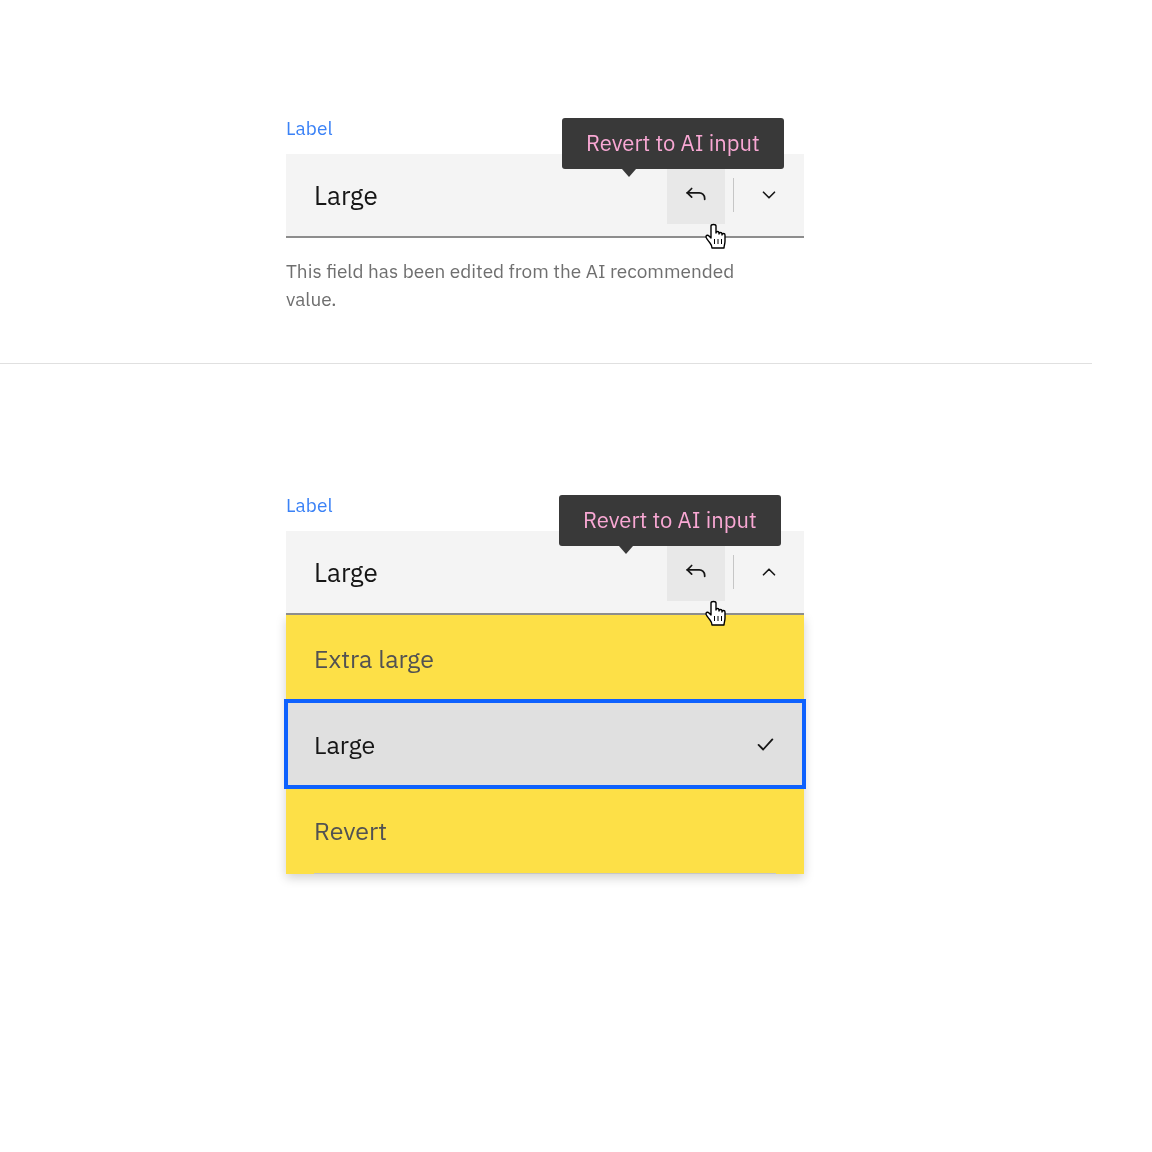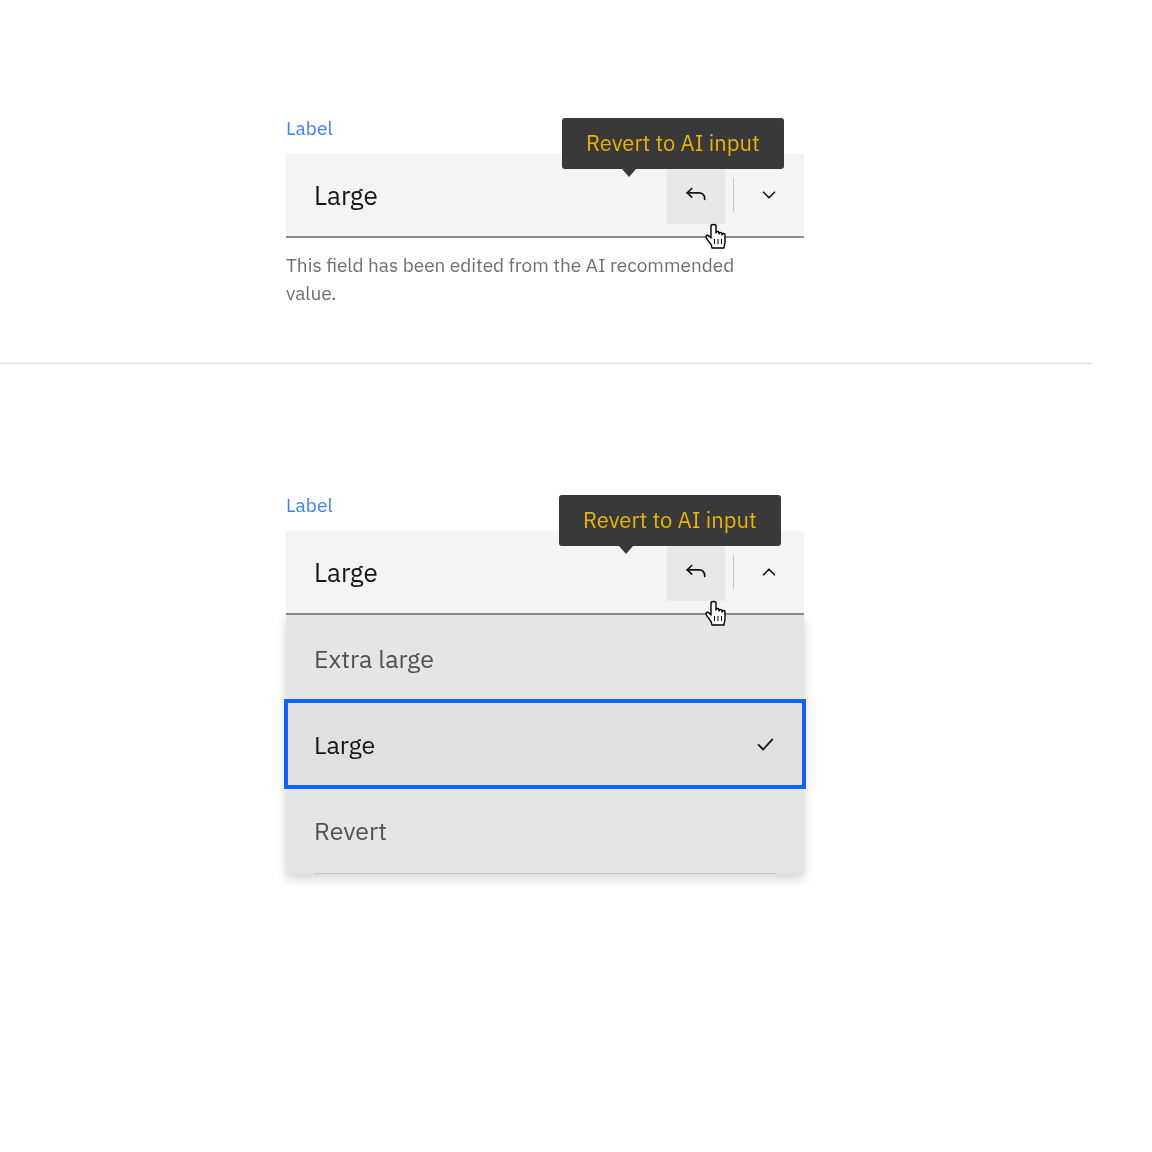--- a/index.html
+++ b/index.html
@@ -63,31 +63,31 @@
   .divider {
     width: 1px;
     height: 34px;
     background: #c6c6c6;
     margin: 0 6px 0 8px;
   }
 
   .chevron-btn {}
 
   .helper {
-    margin-top: 14px;
+    margin-top: 20px;
     font-size: 19px;
     line-height: 1.45;
     color: #6f6f6f;
     max-width: 450px;
   }
 
   .tooltip {
     position: absolute;
     background: #393939;
-    color: #eab308;
+    color: #f9a8d4;
     font-size: 22px;
     padding: 10px 24px 12px 24px;
     border-radius: 3px;
     white-space: nowrap;
     z-index: 10;
   }
   .tooltip::after {
     content: "";
     position: absolute;
     width: 0; height: 0;
@@ -105,21 +105,21 @@
     top: 363px;
     left: 0;
     width: 1092px;
     height: 1px;
     background: #e0e0e0;
   }
 
   
   .menu {
     width: 100%;
-    background: #e5e5e5;
+    background: #fde047;
     box-shadow: 0 4px 10px rgba(0,0,0,0.18);
   }
   .menu-item {
     height: 86px;
     display: flex;
     align-items: center;
     padding: 0 28px;
     font-size: 25px;
     color: #525252;
     position: relative;

